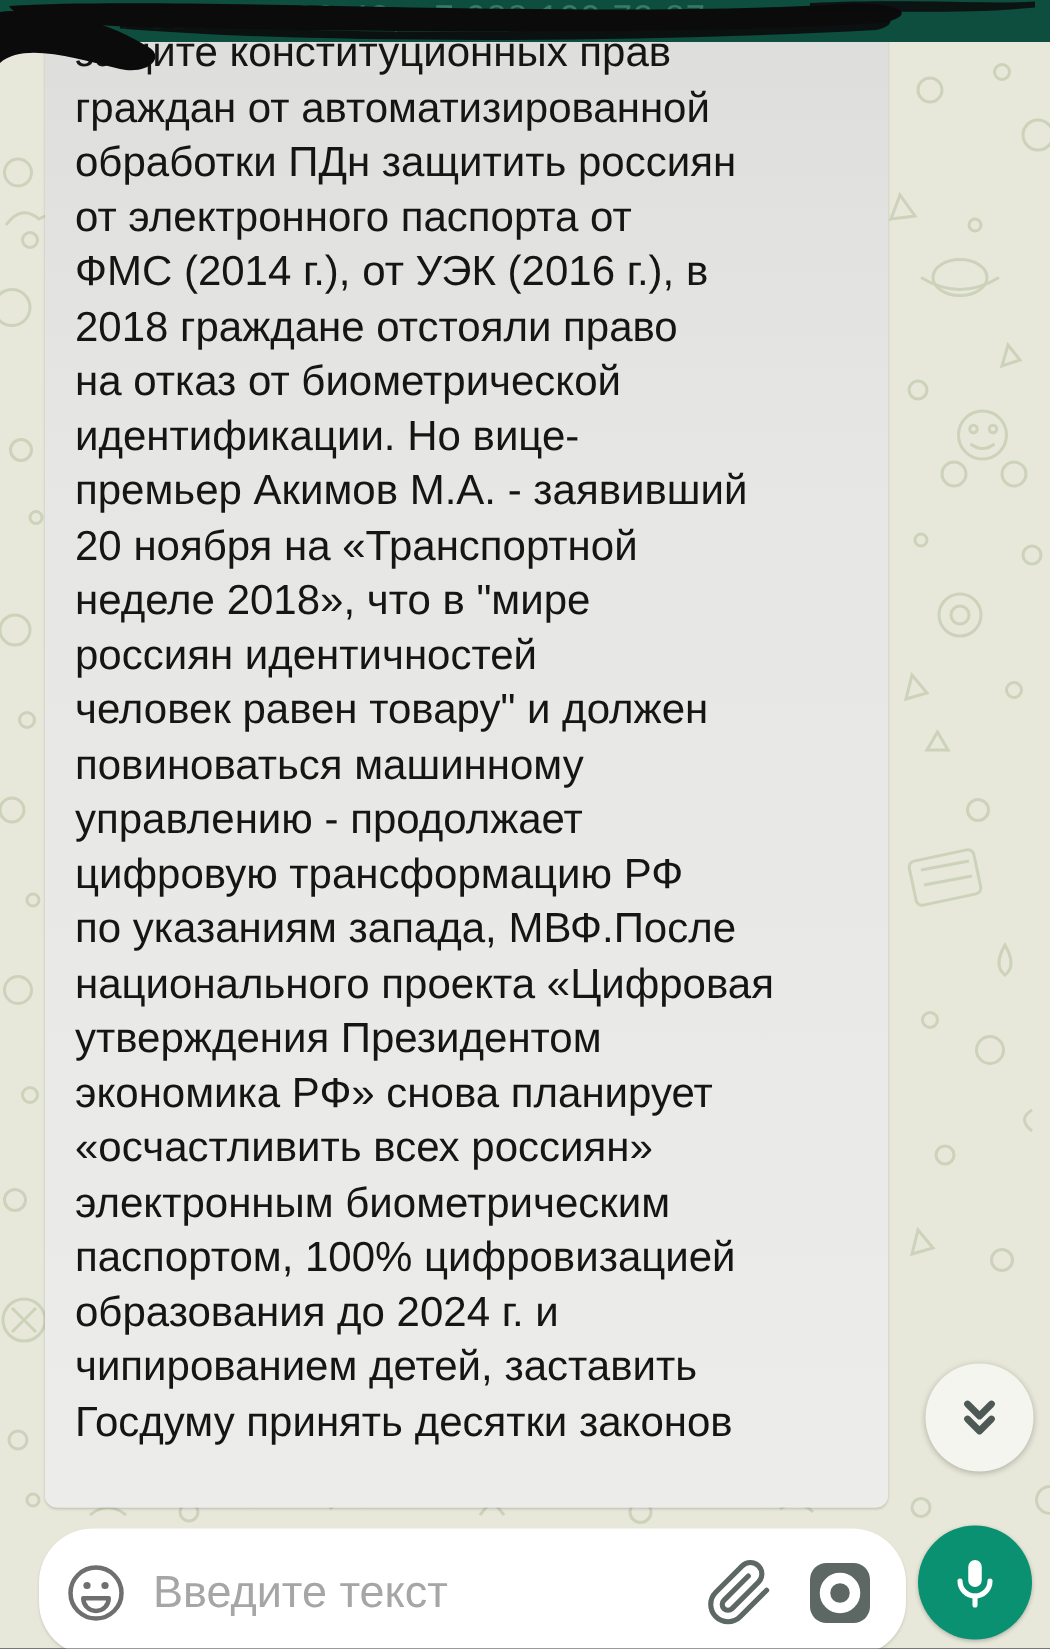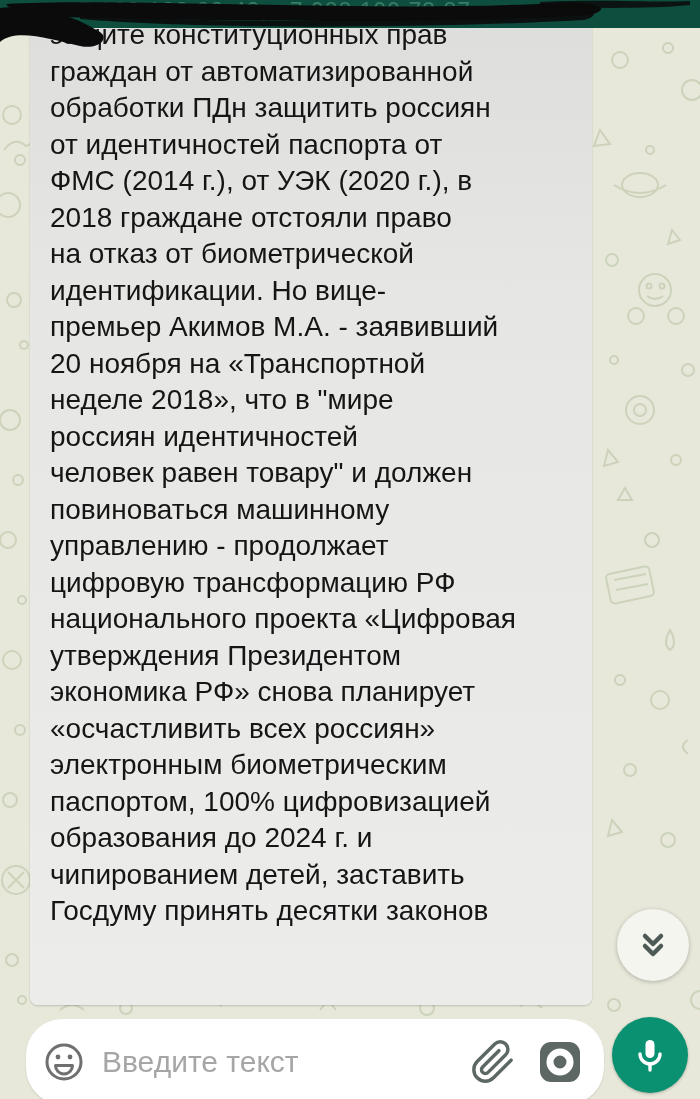--- a/index.html
+++ b/index.html
@@ -127,33 +127,34 @@
     <path d="M60 1010 q12 -10 24 0 M120 1008 a6 6 0 1 0 12 0 a6 6 0 1 0 -12 0"></path>
     <path d="M220 1006 q10 -12 22 -2 M320 1010 l8 -10 l8 10"></path>
     <path d="M420 1008 a7 7 0 1 0 14 0 a7 7 0 1 0 -14 0 M520 1006 q12 -8 22 2"></path>
   </svg>
 
   <div class="bubble">
     <div class="msg-text">
         <div class="msg-line">защите конституционных прав</div>
         <div class="msg-line">граждан от автоматизированной</div>
         <div class="msg-line">обработки ПДн защитить россиян</div>
-        <div class="msg-line">от идентичностей паспорта от</div>
-        <div class="msg-line">ФМС (2014 г.), от УЭК (2020 г.), в</div>
+        <div class="msg-line">от электронного паспорта от</div>
+        <div class="msg-line">ФМС (2014 г.), от УЭК (2016 г.), в</div>
         <div class="msg-line">2018 граждане отстояли право</div>
         <div class="msg-line">на отказ от биометрической</div>
         <div class="msg-line">идентификации. Но вице-</div>
         <div class="msg-line">премьер Акимов М.А. - заявивший</div>
         <div class="msg-line">20 ноября на «Транспортной</div>
         <div class="msg-line">неделе 2018», что в "мире</div>
         <div class="msg-line">россиян идентичностей</div>
         <div class="msg-line">человек равен товару" и должен</div>
         <div class="msg-line">повиноваться машинному</div>
         <div class="msg-line">управлению - продолжает</div>
         <div class="msg-line">цифровую трансформацию РФ</div>
+        <div class="msg-line">по указаниям запада, МВФ.После</div>
         <div class="msg-line">национального проекта «Цифровая</div>
         <div class="msg-line">утверждения Президентом</div>
         <div class="msg-line">экономика РФ» снова планирует</div>
         <div class="msg-line">«осчастливить всех россиян»</div>
         <div class="msg-line">электронным биометрическим</div>
         <div class="msg-line">паспортом, 100% цифровизацией</div>
         <div class="msg-line">образования до 2024 г. и</div>
         <div class="msg-line">чипированием детей, заставить</div>
         <div class="msg-line">Госдуму принять десятки законов</div>
       </div>

